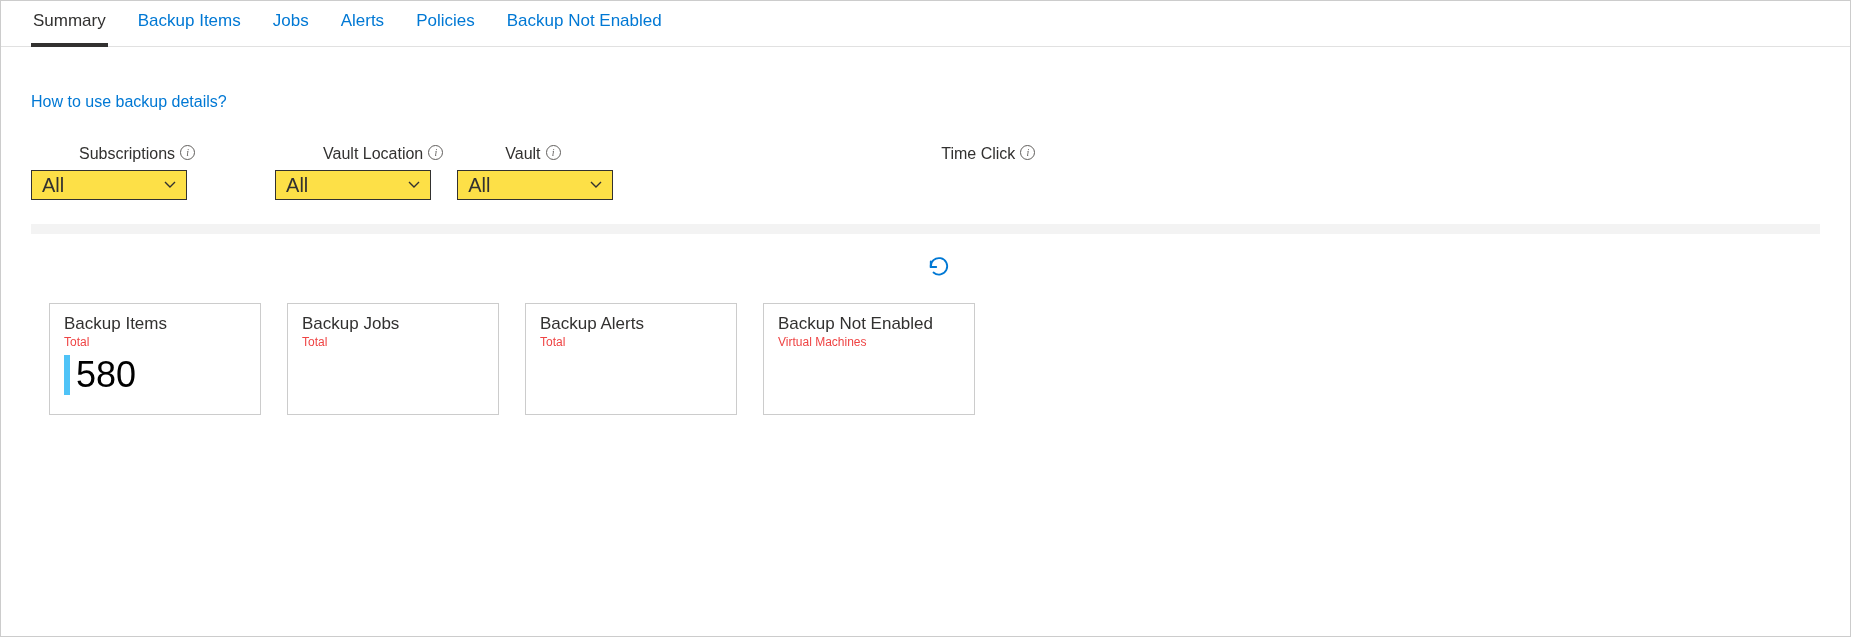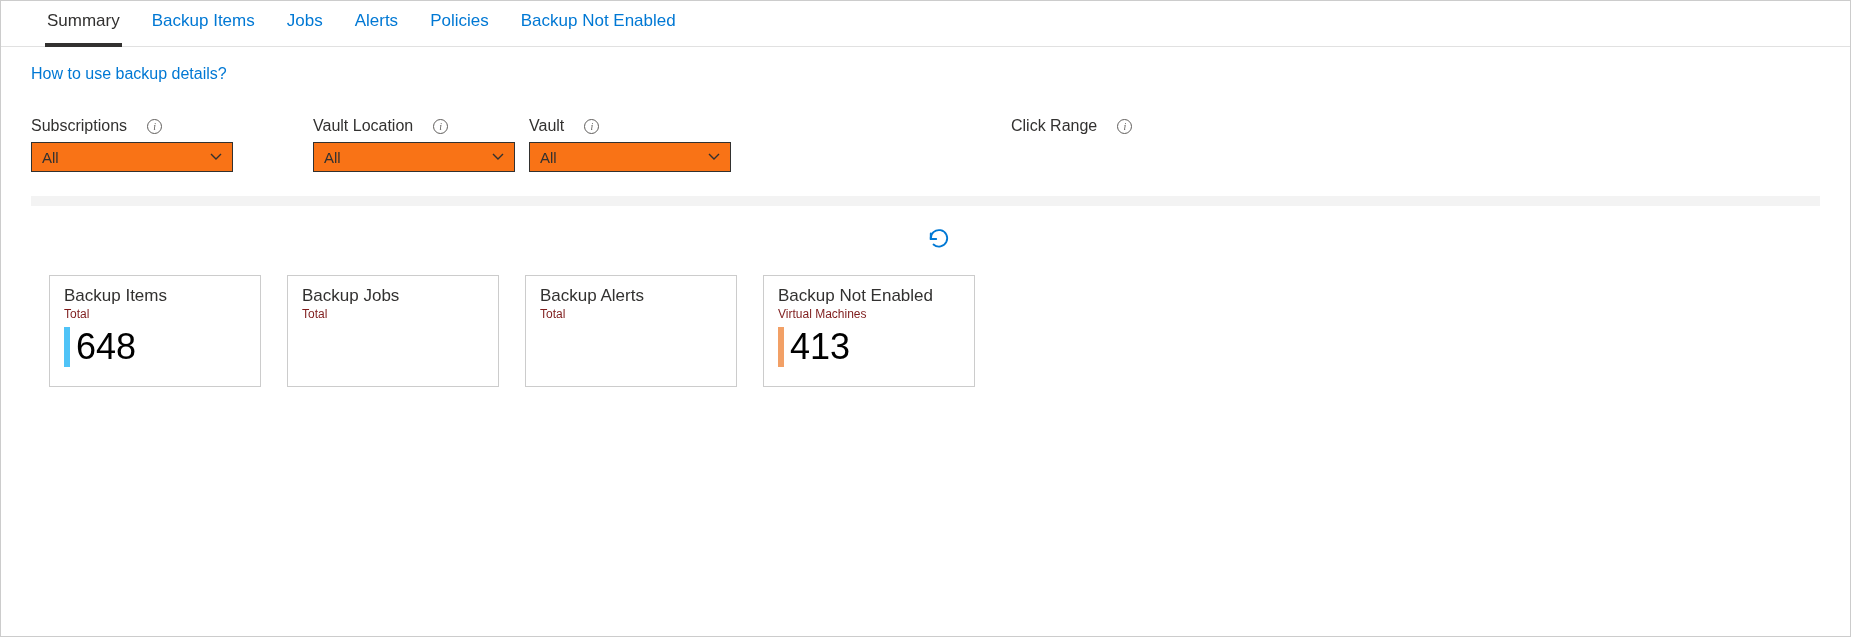--- a/index.html
+++ b/index.html
@@ -16,23 +16,23 @@
     .page-container {
       border: 1px solid #cccccc;
       width: 1851px;
       height: 637px;
       padding: 0;
       overflow: hidden;
     }
     .tabs-row {
       display: flex;
       gap: 28px;
-      padding: 0 44px;
+      padding: 0 30px;
       border-bottom: 1px solid #e1e1e1;
-      margin-bottom: 18px;
+      margin-bottom: 46px;
     }
     .tab {
       padding: 10px 2px 12px 2px;
       font-size: 17px;
       color: #0078d4;
       cursor: pointer;
       border-bottom: 4px solid transparent;
       margin-bottom: -1px;
     }
     .tab.active {
@@ -67,43 +67,44 @@
     }
     .filter-col {
       display: flex;
       flex-direction: column;
       gap: 7px;
     }
     .filter-label {
       font-size: 16px;
       color: #323130;
       display: flex;
-      align-items: center;
-      gap: 20px;
+      align-items: flex-start;
+      gap: 5px;
+      margin-left: 48px;
     }
     .info-icon {
       display: inline-flex;
       align-items: center;
       justify-content: center;
       width: 15px;
       height: 15px;
       border: 1px solid #605e5c;
       border-radius: 50%;
       font-size: 10px;
       color: #605e5c;
       font-style: italic;
       font-family: Georgia, serif;
     }
     .dropdown {
-      width: 202px;
+      width: 156px;
       height: 30px;
       border: 1px solid #323130;
       padding: 3px 10px;
-      font-size: 15px;
-      background: #f97316;
+      font-size: 20px;
+      background: #fde047;
       display: flex;
       align-items: center;
       justify-content: space-between;
       cursor: pointer;
     }
     .chevron-down {
       width: 12px;
       height: 12px;
     }
     .divider-band {
@@ -140,21 +141,21 @@
       cursor: pointer;
       background: #ffffff;
     }
     .tile-title {
       font-size: 17px;
       color: #323130;
       margin-bottom: 1px;
     }
     .tile-subtitle {
       font-size: 12px;
-      color: #7f1d1d;
+      color: #ef4444;
       margin-bottom: 6px;
     }
     .tile-value-row {
       display: flex;
       align-items: center;
       gap: 6px;
     }
     .tile-bar {
       width: 6px;
       height: 40px;
@@ -222,21 +223,21 @@
         <div class="dropdown">
           <span>All</span>
           <svg class="chevron-down" viewBox="0 0 12 12">
               <path d="M1 3 L6 8 L11 3" fill="none" stroke="#323130" stroke-width="1.4"></path>
             </svg>
         </div>
       </div>
 
       <div class="filter-col" style="margin-left:200px;">
         <div class="filter-label">
-          <span>Click Range</span>
+          <span>Time Click</span>
           <span class="info-icon">i</span>
         </div>
       </div>
 
     </div>
 
     <div class="divider-band"></div>
 
 
     <div class="refresh-row">
@@ -248,39 +249,35 @@
       </span>
     </div>
 
     <div class="tiles-row">
 
       <div class="tile">
         <div class="tile-title">Backup Items</div>
         <div class="tile-subtitle">Total</div>
         <div class="tile-value-row">
           <div class="tile-bar" style="background:#4fc3f7"></div>
-          <div class="tile-value">648</div>
+          <div class="tile-value">580</div>
         </div>
       </div>
 
       <div class="tile">
         <div class="tile-title">Backup Jobs</div>
         <div class="tile-subtitle">Total</div>
       </div>
 
       <div class="tile">
         <div class="tile-title">Backup Alerts</div>
         <div class="tile-subtitle">Total</div>
       </div>
 
       <div class="tile">
         <div class="tile-title">Backup Not Enabled</div>
         <div class="tile-subtitle">Virtual Machines</div>
-        <div class="tile-value-row">
-          <div class="tile-bar" style="background:#f2a066"></div>
-          <div class="tile-value">413</div>
-        </div>
       </div>
 
     </div>
 
   </div>
 </div>
 
 </body></html>

